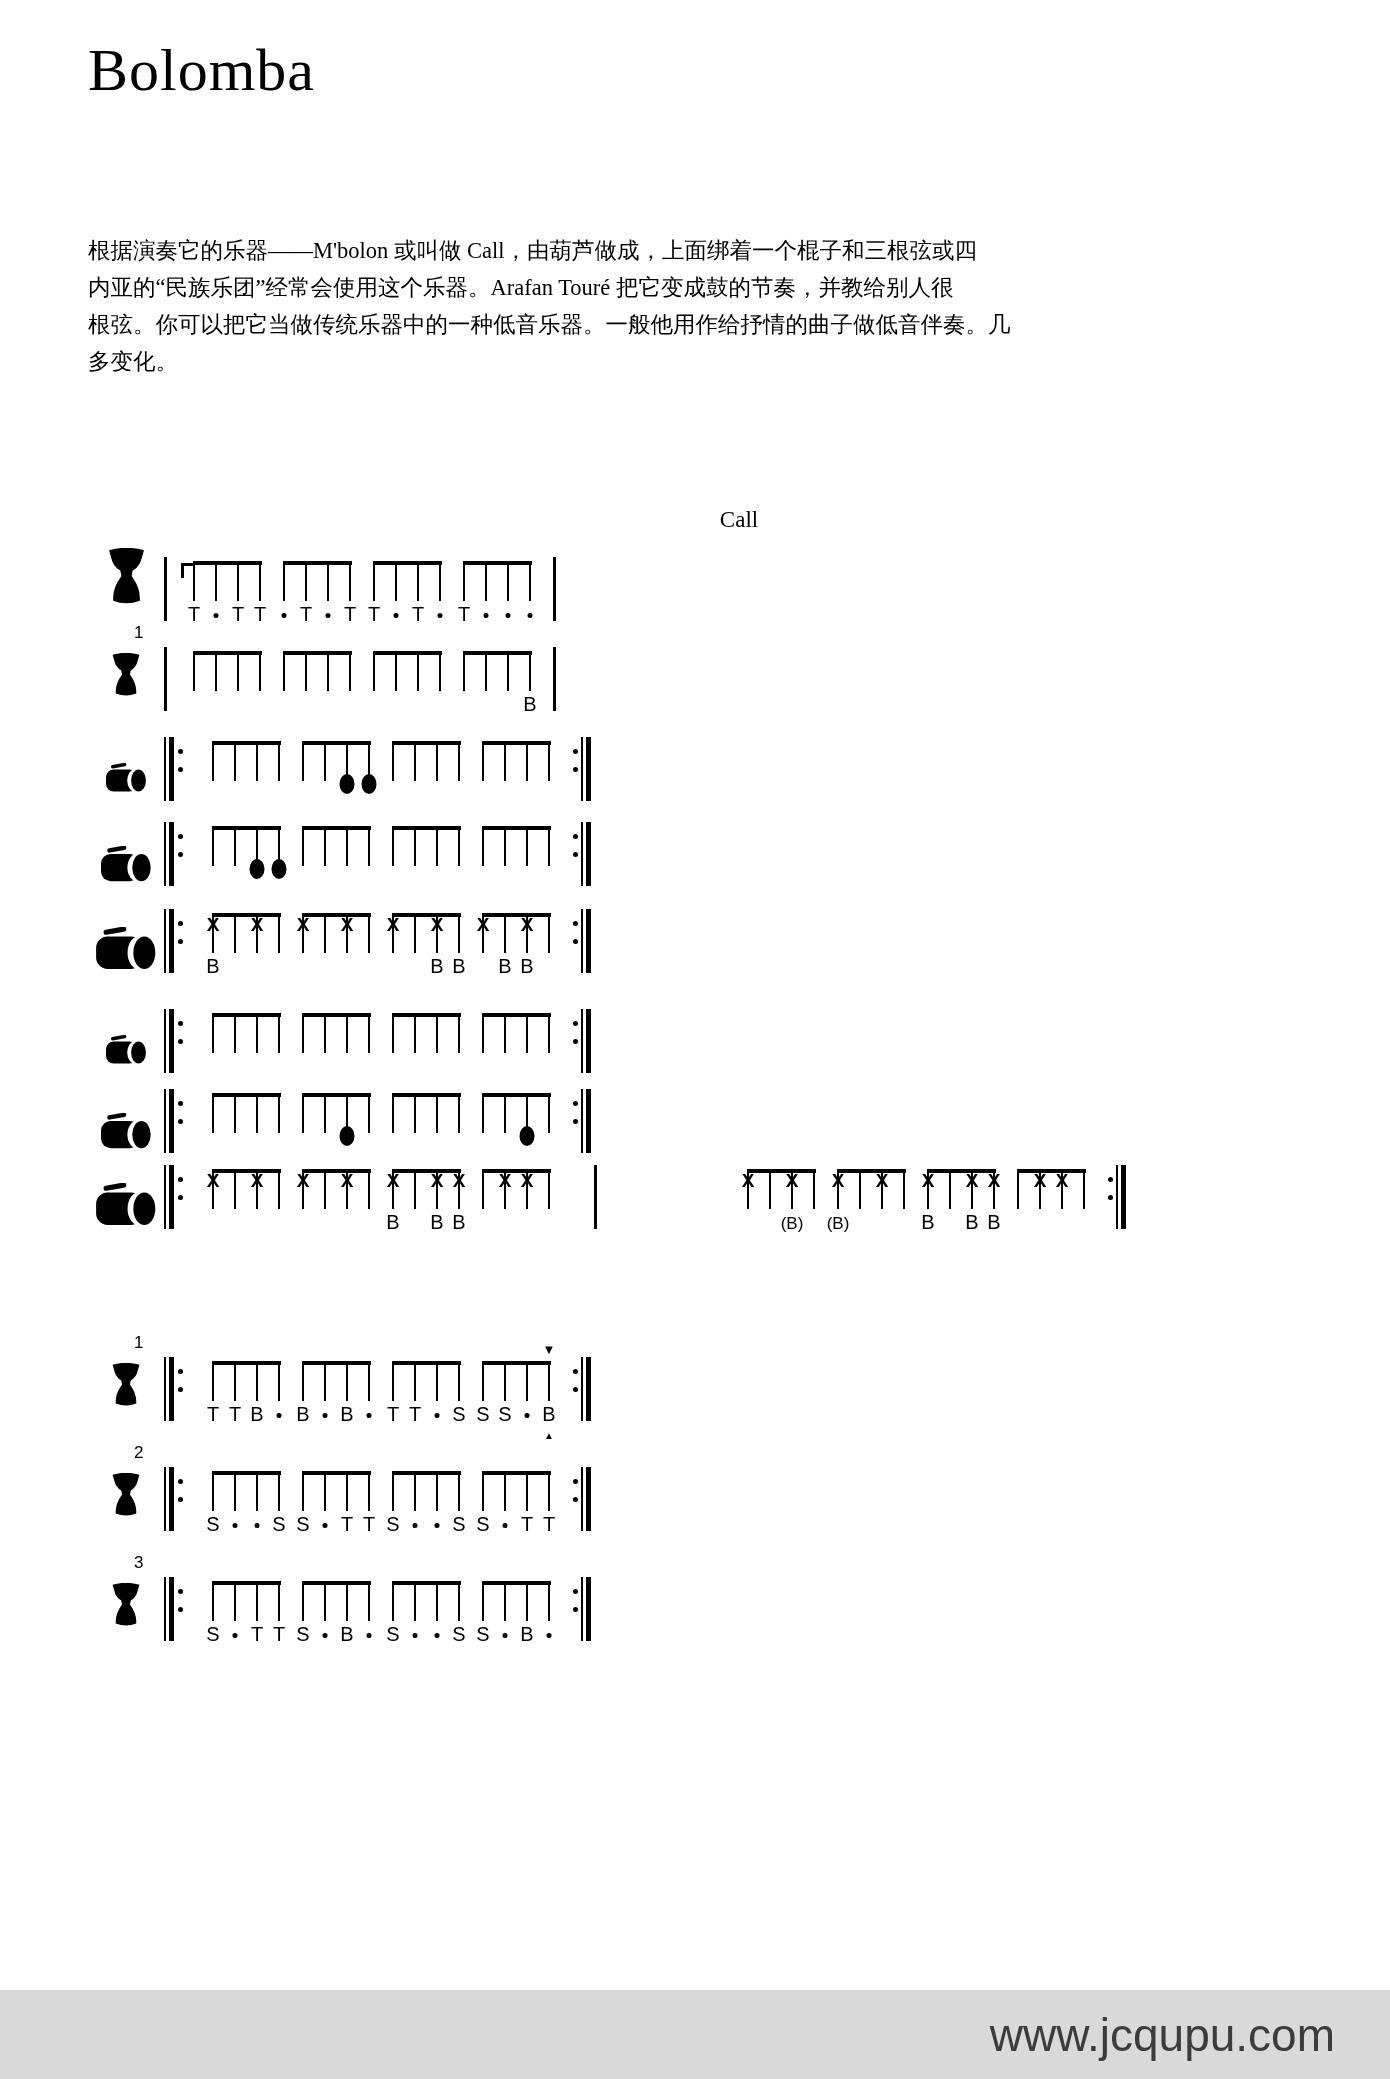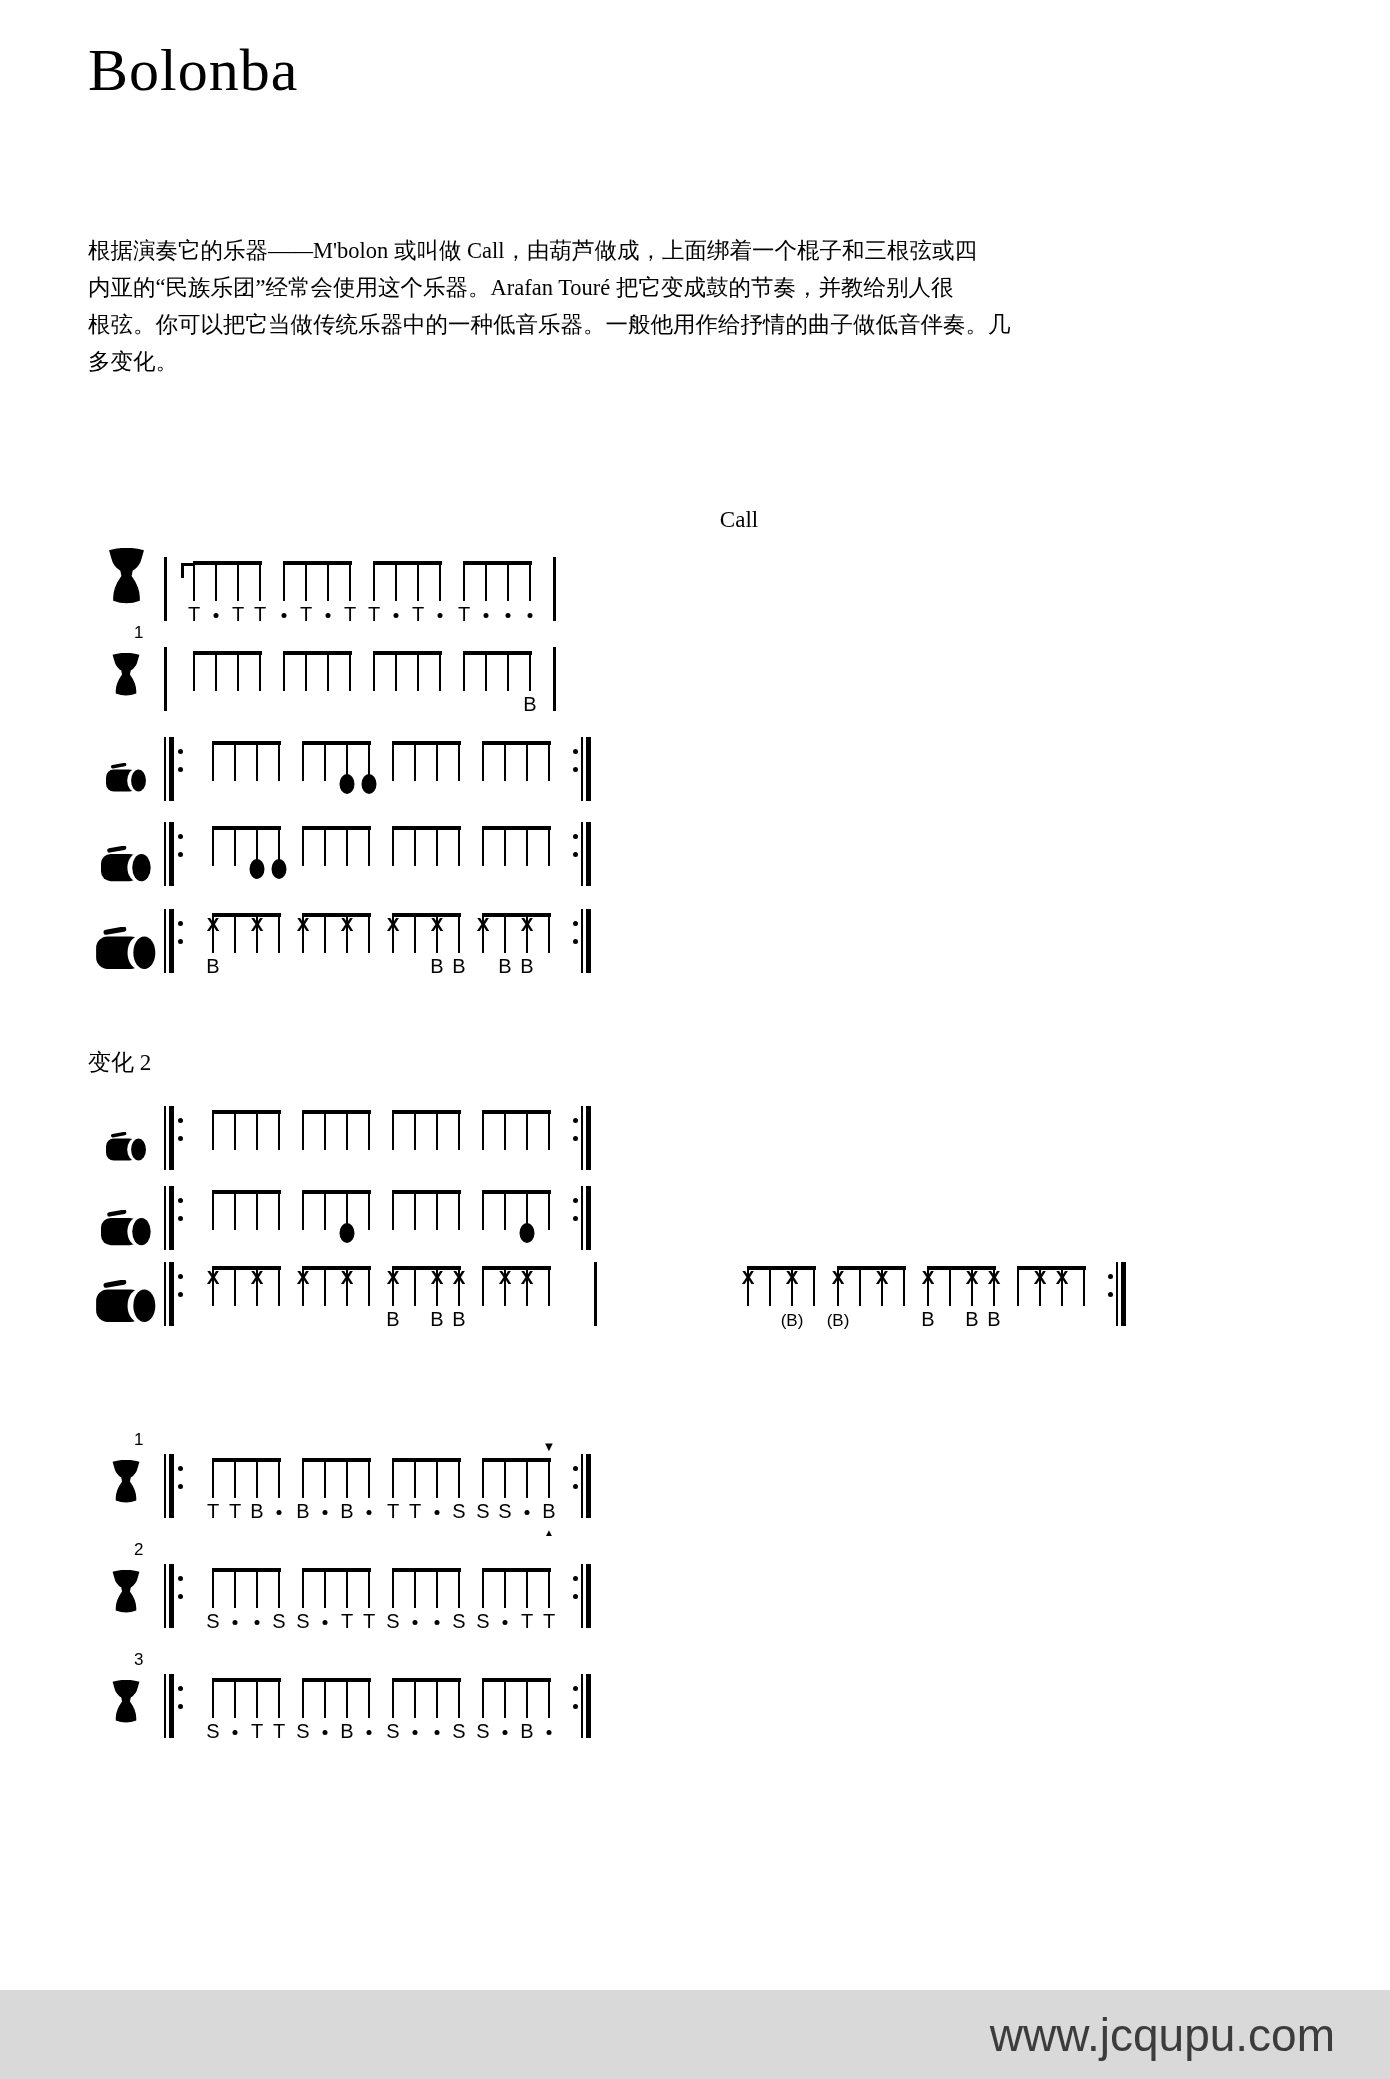--- a/index.html
+++ b/index.html
@@ -35,21 +35,21 @@
   .grace{position:absolute;top:2px;left:-12px;width:9px;height:12px;border-left:3px solid #000;border-top:3px solid #000;}
   .acc-top{position:absolute;top:-19px;font-size:13px;transform:translateX(-50%);}
   .acc-bot{position:absolute;top:69px;font-size:10px;transform:translateX(-50%);}
   .footer{position:absolute;left:0;top:1990px;width:1390px;height:89px;background:#d9d9d9;
     font-family:"Liberation Sans",sans-serif;font-size:46px;color:#3c3c3c;
     display:flex;align-items:center;justify-content:flex-end;padding-right:55px;box-sizing:border-box;}
 </style>
 </head>
 <body>
 
-<h1 class="title">Bolonba</h1>
+<h1 class="title">Bolomba</h1>
 
 <div class="intro" id="intro">
     <div class="intro-line">根据演奏它的乐器——M'bolon 或叫做 Call，由葫芦做成，上面绑着一个棍子和三根弦或四</div>
     <div class="intro-line">内亚的“民族乐团”经常会使用这个乐器。Arafan Touré 把它变成鼓的节奏，并教给别人很</div>
     <div class="intro-line">根弦。你可以把它当做传统乐器中的一种低音乐器。一般他用作给抒情的曲子做低音伴奏。几</div>
     <div class="intro-line">多变化。</div>
   </div>
 
 <div id="notation">
     <div class="section-label" style="margin-top: 0px; text-align: center;">Call</div>
@@ -334,21 +334,20 @@
       </div>
       <div class="repeat">
         <div class="rdots">
           <div class="rdot"></div>
           <div class="rdot"></div>
         </div>
         <div class="bar-thin"></div>
         <div class="bar-thick"></div>
       </div>
     </div>
-    <div class="section-label" style="margin-top: 63px;">变化 2</div>
     <div class="note-line" style="margin-top: 28px;">
       <div class="icon-box">
         <div style="margin-top: 22px;"><svg width="41" height="30" viewBox="0 0 58 42">
             <g fill="#000">
               <rect x="7" y="1" width="22" height="5" rx="2.5" transform="rotate(-10 18 4)"></rect>
               <rect x="0" y="9" width="44" height="31" rx="11"></rect>
               <ellipse cx="41.5" cy="24.5" rx="11.5" ry="16" fill="#fff"></ellipse>
               <ellipse cx="46" cy="24.5" rx="10.5" ry="15.5"></ellipse>
             </g>
           </svg></div>

